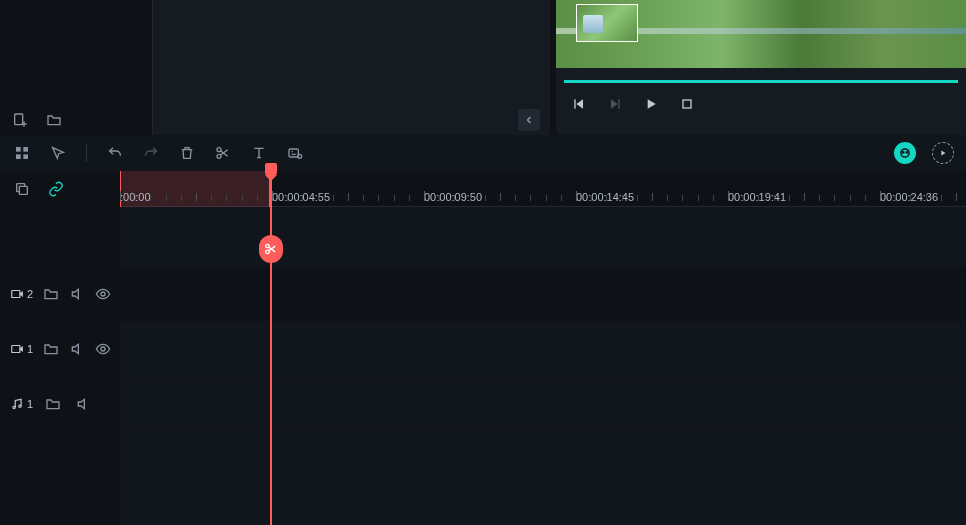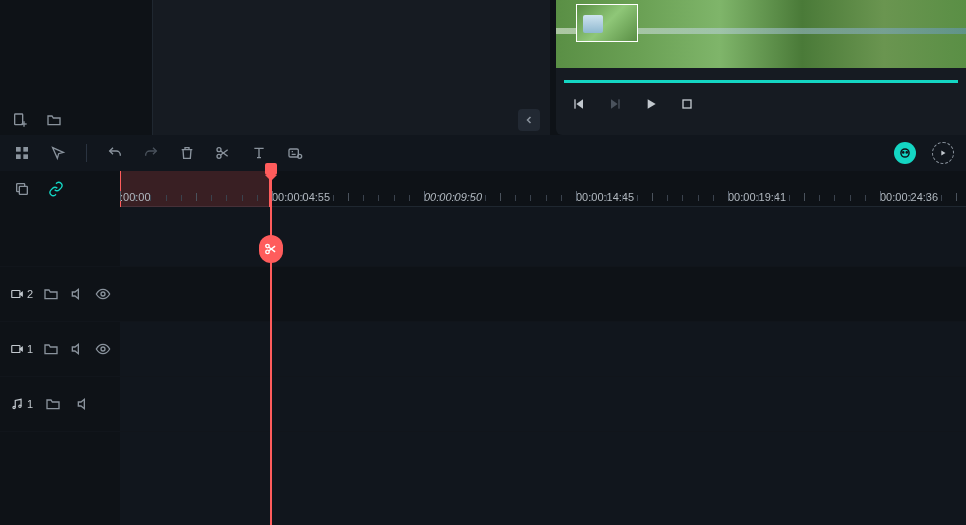--- a/index.html
+++ b/index.html
@@ -409,21 +409,21 @@
       <div class="ruler-tick-major" style="left: 152px;"></div>
       <div class="ruler-tick-minor" style="left: 167.2px;"></div>
       <div class="ruler-tick-minor" style="left: 182.4px;"></div>
       <div class="ruler-tick-minor" style="left: 197.6px;"></div>
       <div class="ruler-tick-minor" style="left: 212.8px;"></div>
       <div class="ruler-tick-mid" style="left: 228px;"></div>
       <div class="ruler-tick-minor" style="left: 243.2px;"></div>
       <div class="ruler-tick-minor" style="left: 258.4px;"></div>
       <div class="ruler-tick-minor" style="left: 273.6px;"></div>
       <div class="ruler-tick-minor" style="left: 288.8px;"></div>
-      <div class="ruler-label" style="left: 304px; font-style: italic;">00:00:09:50</div>
+      <div class="ruler-label" style="left: 304px;">00:00:09:50</div>
       <div class="ruler-tick-major" style="left: 304px;"></div>
       <div class="ruler-tick-minor" style="left: 319.2px;"></div>
       <div class="ruler-tick-minor" style="left: 334.4px;"></div>
       <div class="ruler-tick-minor" style="left: 349.6px;"></div>
       <div class="ruler-tick-minor" style="left: 364.8px;"></div>
       <div class="ruler-tick-mid" style="left: 380px;"></div>
       <div class="ruler-tick-minor" style="left: 395.2px;"></div>
       <div class="ruler-tick-minor" style="left: 410.4px;"></div>
       <div class="ruler-tick-minor" style="left: 425.6px;"></div>
       <div class="ruler-tick-minor" style="left: 440.8px;"></div>

